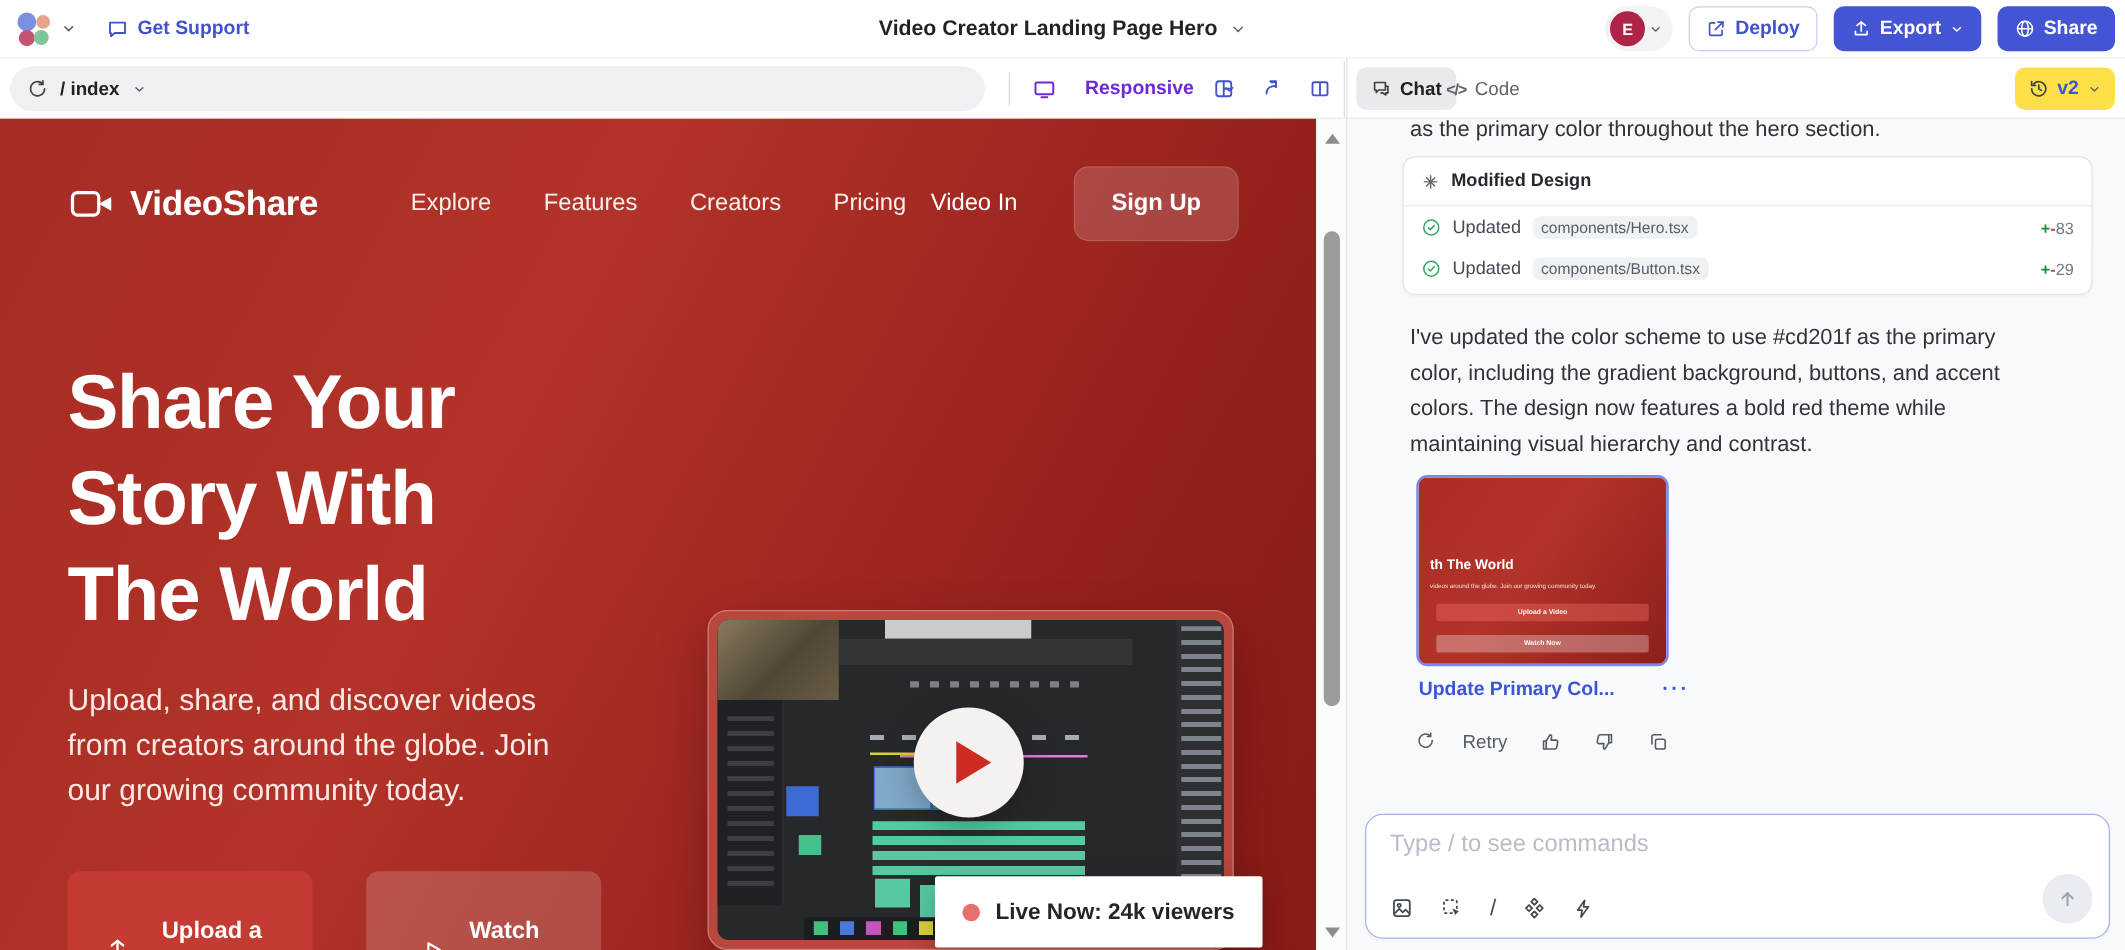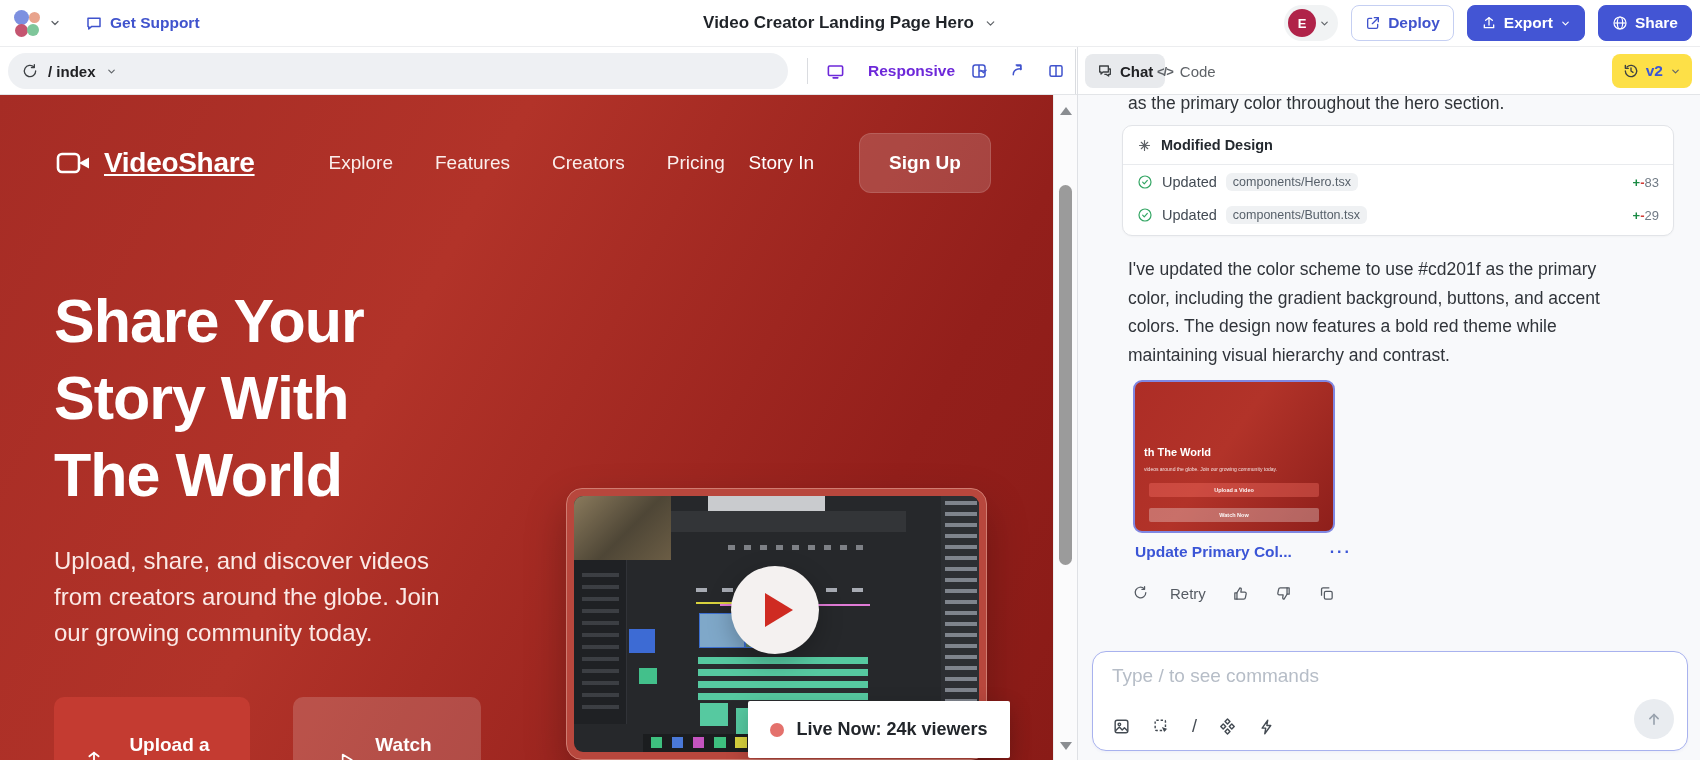--- a/index.html
+++ b/index.html
@@ -38,21 +38,21 @@
   .tab-code { position:absolute; left:1157px; top:7px; height:34px; display:flex; align-items:center; gap:7px; font-size:15px; color:#5f6368; cursor:pointer; }
   .code-glyph { font-size:13px; font-weight:600; letter-spacing:-1px; }
   .ver-pill { position:absolute; right:8px; top:7px; height:34px; background:#fde047; border-radius:8px; display:flex; align-items:center; gap:7px; padding:0 11px; cursor:pointer; }
   .ver-pill .v { color:#3b55d6; font-size:15.5px; font-weight:600; }
 
   
   .preview { position:absolute; left:0; top:95px; width:1053px; height:665px; overflow:hidden;
     background:linear-gradient(118deg, #a62c25 0%, #b23329 38%, #931f1b 78%, #8a1b17 100%); }
   .site-hdr { position:absolute; left:56px; top:38px; width:935px; height:60px; display:flex; align-items:center; }
   .brand { display:flex; align-items:center; gap:12px; color:#fff; cursor:pointer; }
-  .brand .bname { font-size:28px; font-weight:800; letter-spacing:-.3px;text-decoration:underline; }
+  .brand .bname { font-size:28px; font-weight:800; letter-spacing:-.3px; }
   .site-nav { display:flex; gap:42px; margin-left:74px; }
   .site-nav span { color:#fbeeec; font-size:19px; cursor:pointer; }
   .signin { margin-left:auto; color:#fff; font-size:19px; cursor:pointer; }
   .signup { margin-left:45px; width:132px; height:60px; border-radius:12px; background:rgba(255,255,255,.16); border:1px solid rgba(255,255,255,.12); color:#fff; font-size:19px; font-weight:700; display:flex; align-items:center; justify-content:center; cursor:pointer; }
   .hero-h { position:absolute; left:54px; top:188px; color:#fff; font-size:61px; line-height:77px; font-weight:800; letter-spacing:-1px; }
   .hero-p { position:absolute; left:54px; top:448px; width:412px; color:#fbe9e6; font-size:24px; line-height:36px; }
   .cta { position:absolute; top:602px; height:125px; border-radius:10px; display:flex; align-items:center; justify-content:center; gap:13px; color:#fff; font-size:19px; font-weight:700; cursor:pointer; }
   .cta .txt { width:104px; text-align:center; line-height:30px; }
   .cta-upload { left:54px; width:196px; background:#c43b31; }
   .cta-watch { left:293px; width:188px; background:rgba(255,255,255,.17); }
@@ -307,21 +307,21 @@
             </svg>
         </span>
         <span class="bname">VideoShare</span>
       </div>
       <div class="site-nav">
         <span>Explore</span>
         <span>Features</span>
         <span>Creators</span>
         <span>Pricing</span>
       </div>
-      <span class="signin">Story In</span>
+      <span class="signin">Video In</span>
       <div class="signup">
           <span>Sign Up</span>
         </div>
     </div>
 
     <div class="hero-h">
       <div>Share Your</div>
       <div>Story With</div>
       <div>The World</div>
     </div>

